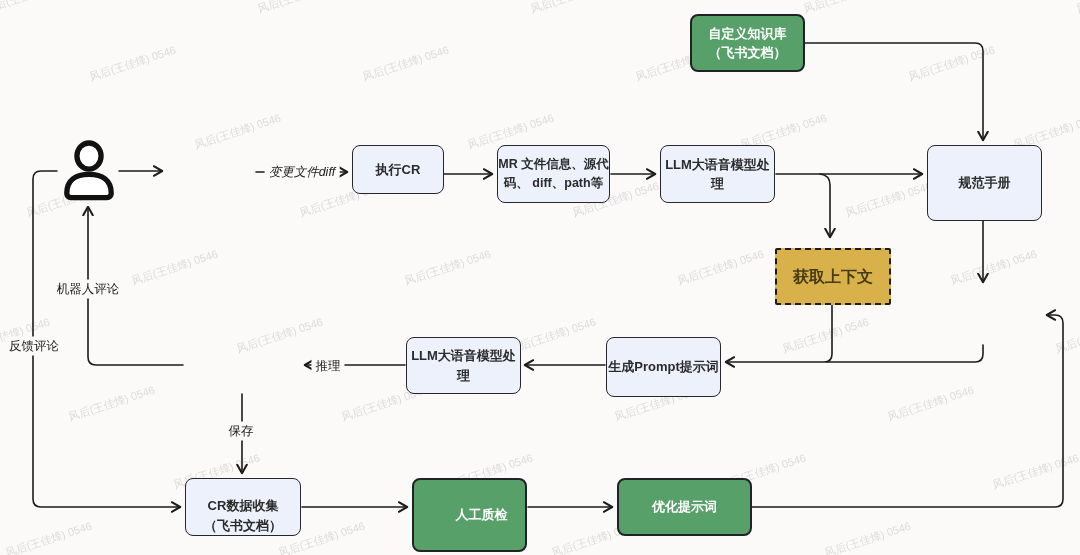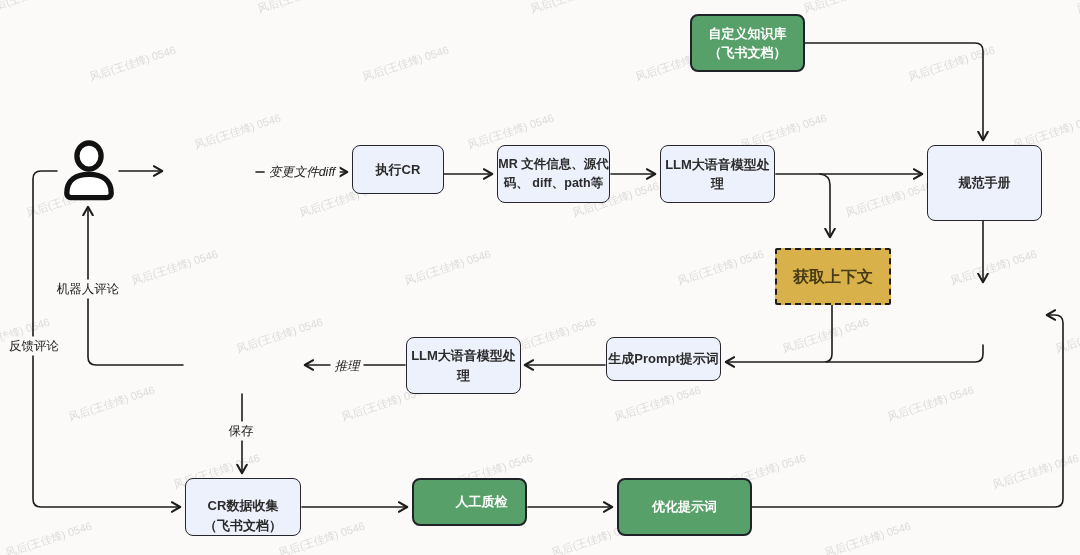--- a/index.html
+++ b/index.html
@@ -61,41 +61,41 @@
   .small-text{font-size:12.5px;}
   
   #n-kb{left:690px;top:14px;width:115px;height:58px;}
   #n-submit{left:168px;top:143px;width:88px;height:56px;}
   #n-execute{left:352px;top:145px;width:92px;height:49px;}
   #n-mrinfo{left:497px;top:145px;width:113px;height:58px;align-items:center;}
   #n-llm1{left:660px;top:145px;width:115px;height:58px;}
   #n-spec{left:927px;top:145px;width:115px;height:76px;}
   #n-context{left:775px;top:242px;width:116px;height:57px;}
   #n-setprompt{left:927px;top:287px;width:115px;height:57px;}
-  #n-genprompt{left:606px;top:337px;width:115px;height:44px;}
+  #n-genprompt{left:606px;top:337px;width:115px;height:60px;}
   #n-llm2{left:406px;top:337px;width:115px;height:57px;}
   #n-crresult{left:184px;top:337px;width:116px;height:57px;}
   #n-collect{left:185px;top:478px;width:116px;height:58px;align-items:flex-end;}
-  #n-qc{left:412px;top:478px;width:115px;height:48px;padding-left:24px;}
+  #n-qc{left:412px;top:478px;width:115px;height:74px;padding-left:24px;}
   #n-optimize{left:617px;top:478px;width:135px;height:58px;}
   
   #person{position:absolute;left:60px;top:140px;width:58px;height:62px;z-index:2;}
   
   .edge-label{
     position:absolute;
     z-index:3;
     font-size:12.5px;
     color:#222222;
     background:var(--background,#fbfaf8);
     padding:1px 4px;
     transform:translate(-50%,-50%);
     white-space:nowrap;
   }
   #lbl-diff{left:302px;top:172px;font-style:italic;}
-  #lbl-inference{left:347px;top:366px;font-style:italic;}
+  #lbl-inference{left:328px;top:366px;}
   #lbl-save{left:241px;top:431px;}
   #lbl-bot{left:88px;top:289px;}
   #lbl-feedback{left:34px;top:346px;font-family:Liberation Mono, monospace;}
 </style>
 </head>
 <body>
 
 <div id="stage">
 
   <div id="watermarks">

